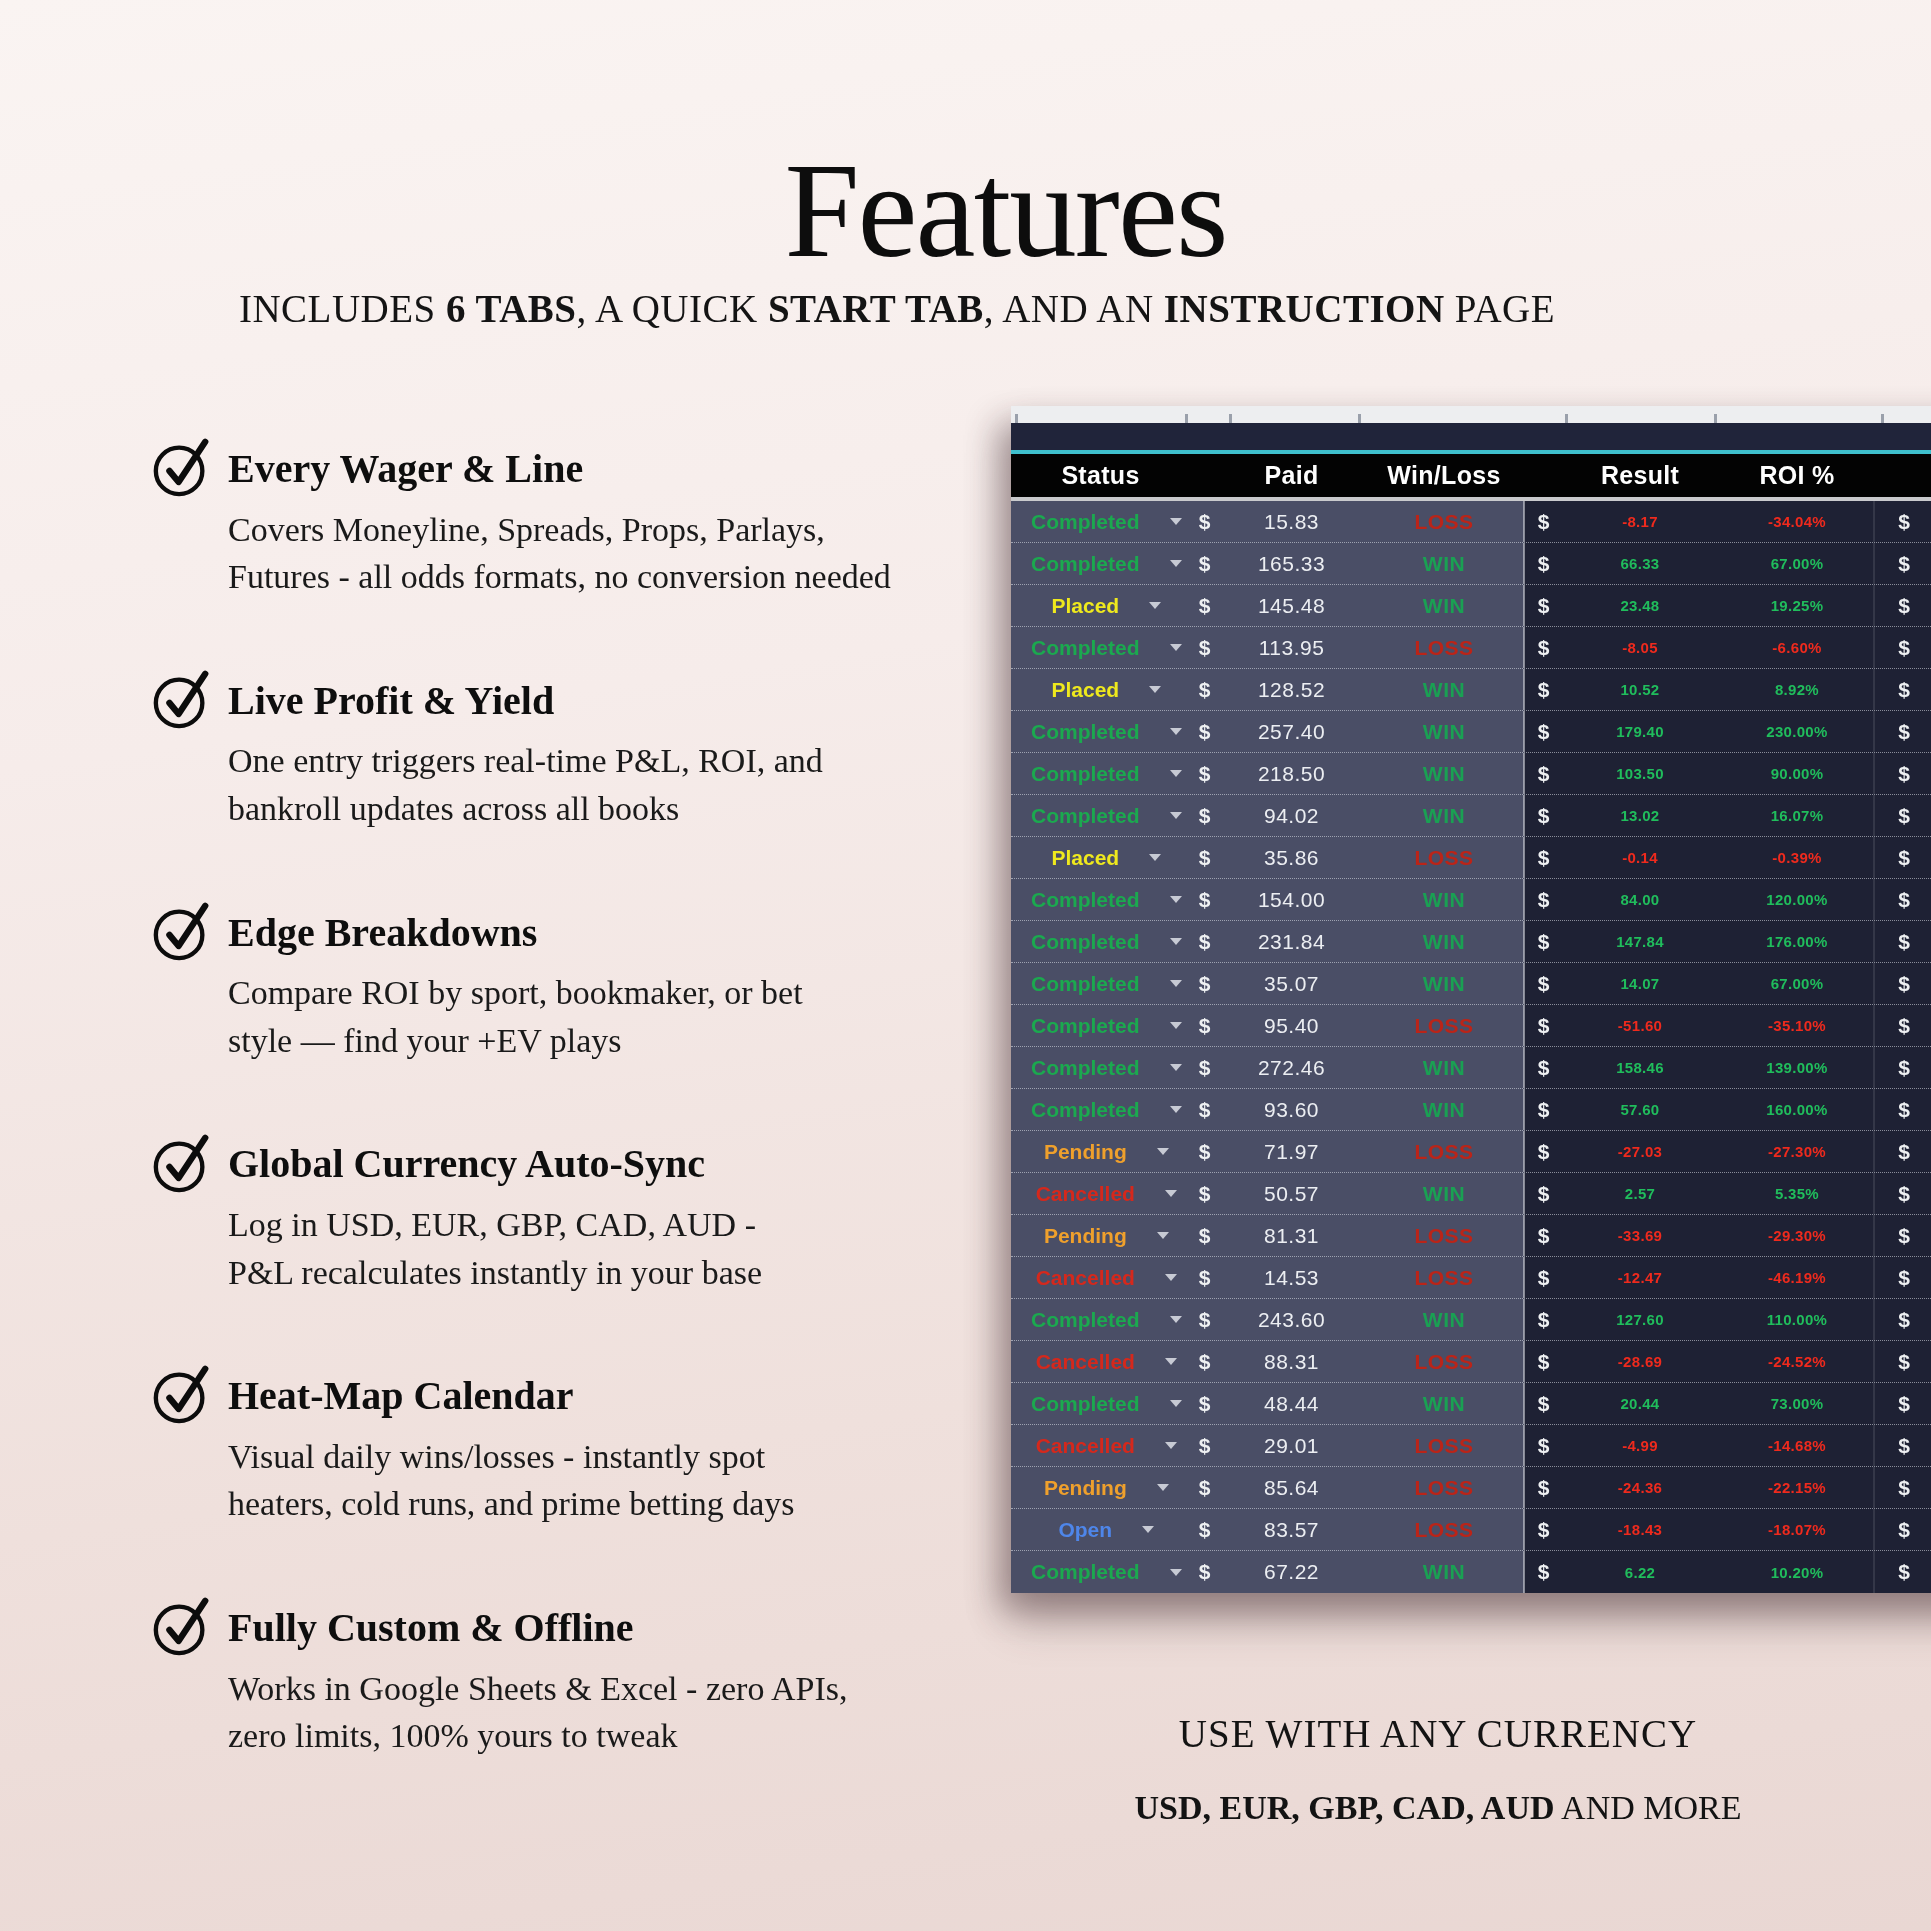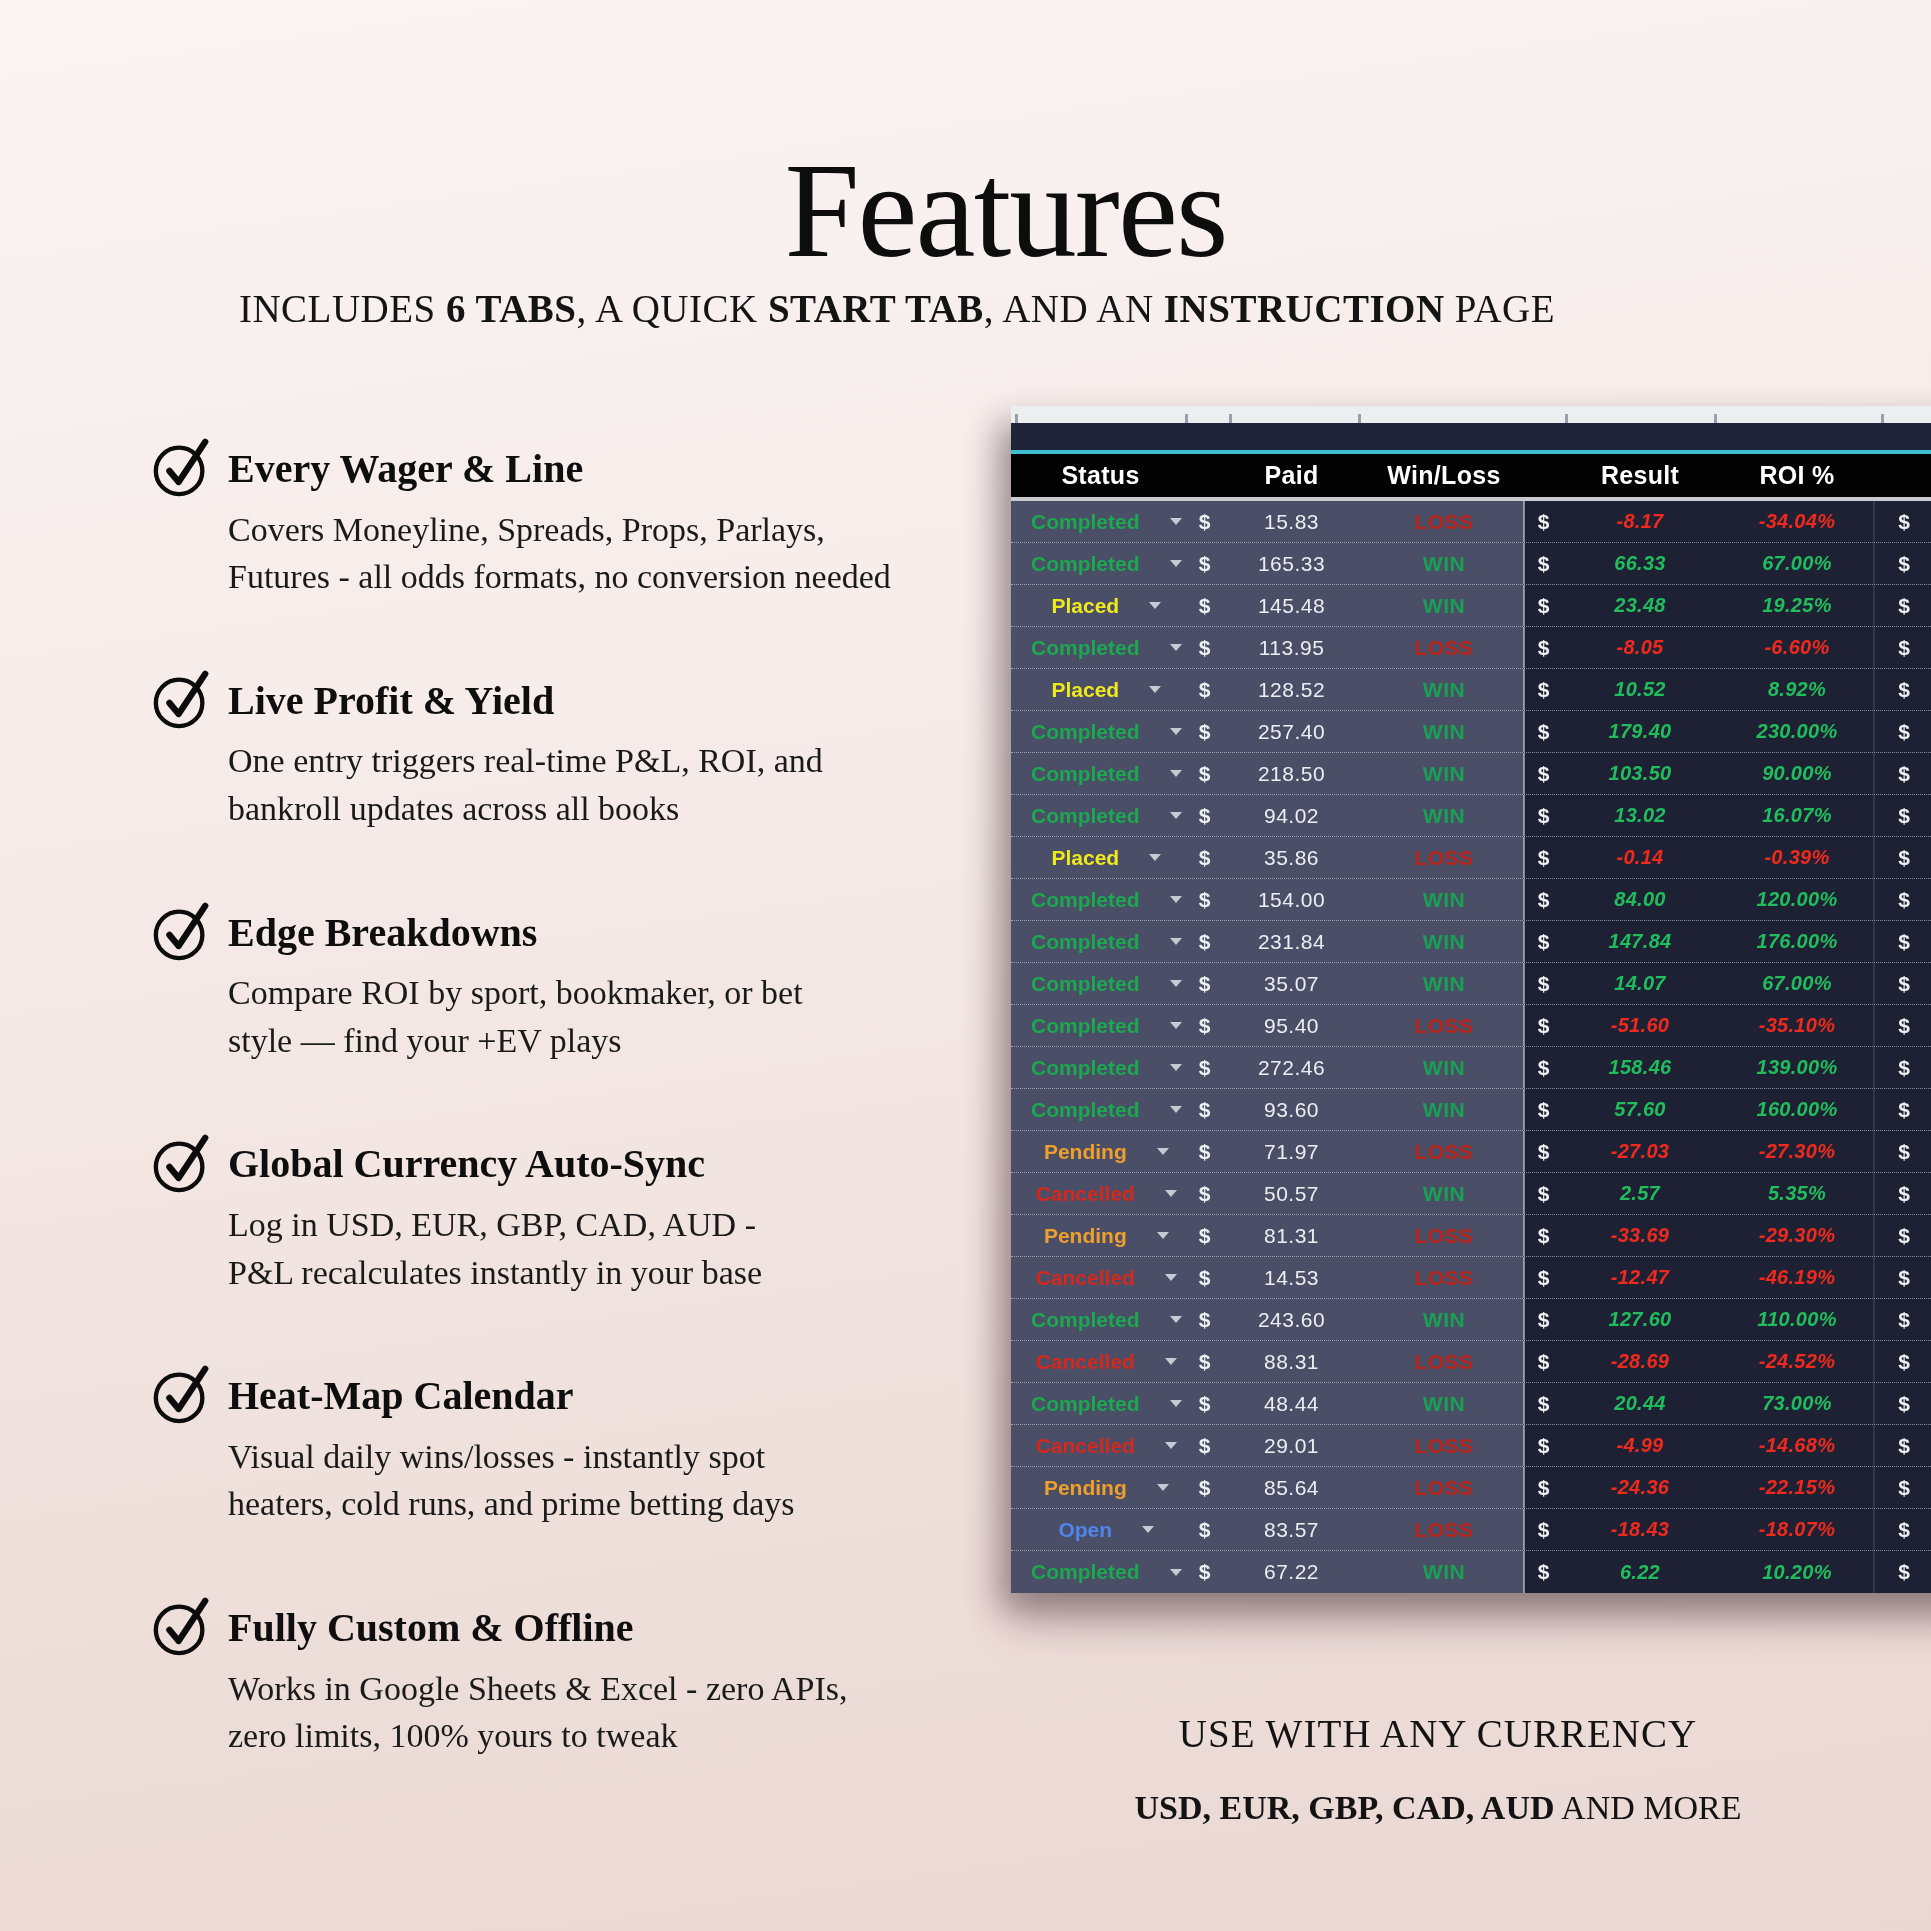--- a/index.html
+++ b/index.html
@@ -50,21 +50,21 @@
   .srow:last-child{border-bottom:none;}
   .srow::before{content:"";position:absolute;left:512px;top:0;bottom:0;width:1.9px;background:rgba(222,224,230,.55);}
   .srow::after{content:"";position:absolute;left:862px;top:0;bottom:0;width:1.9px;background:rgba(255,255,255,.10);}
 
   .c-status{display:flex;align-items:center;justify-content:center;gap:30px;padding-left:11.6px;font-weight:700;}
   .caret{width:0;height:0;border-left:6.8px solid transparent;border-right:6.8px solid transparent;
     border-top:7.7px solid #c7cad4;}
   .dollar{color:var(--dollar);font-weight:700;}
   .c-paid{color:#eceef2;letter-spacing:0.5px;}
   .c-wl{font-weight:700;letter-spacing:0.5px;}
-  .c-val,.c-roi{font-weight:700;letter-spacing:0.3px;font-size:20px;font-style:italic;}
+  .c-val,.c-roi{font-weight:700;letter-spacing:0.3px;font-size:15px;}
 
   .st-completed{color:var(--completed);} .st-placed{color:var(--placed);}
   .st-pending{color:var(--pending);}     .st-cancelled{color:var(--cancelled);}
   .st-open{color:var(--open);}
   .wl-win{color:var(--win);} .wl-loss{color:var(--loss);}
   .v-pos{color:var(--pos);}  .v-neg{color:var(--neg);}
 </style>
 </head>
 <body>
 

